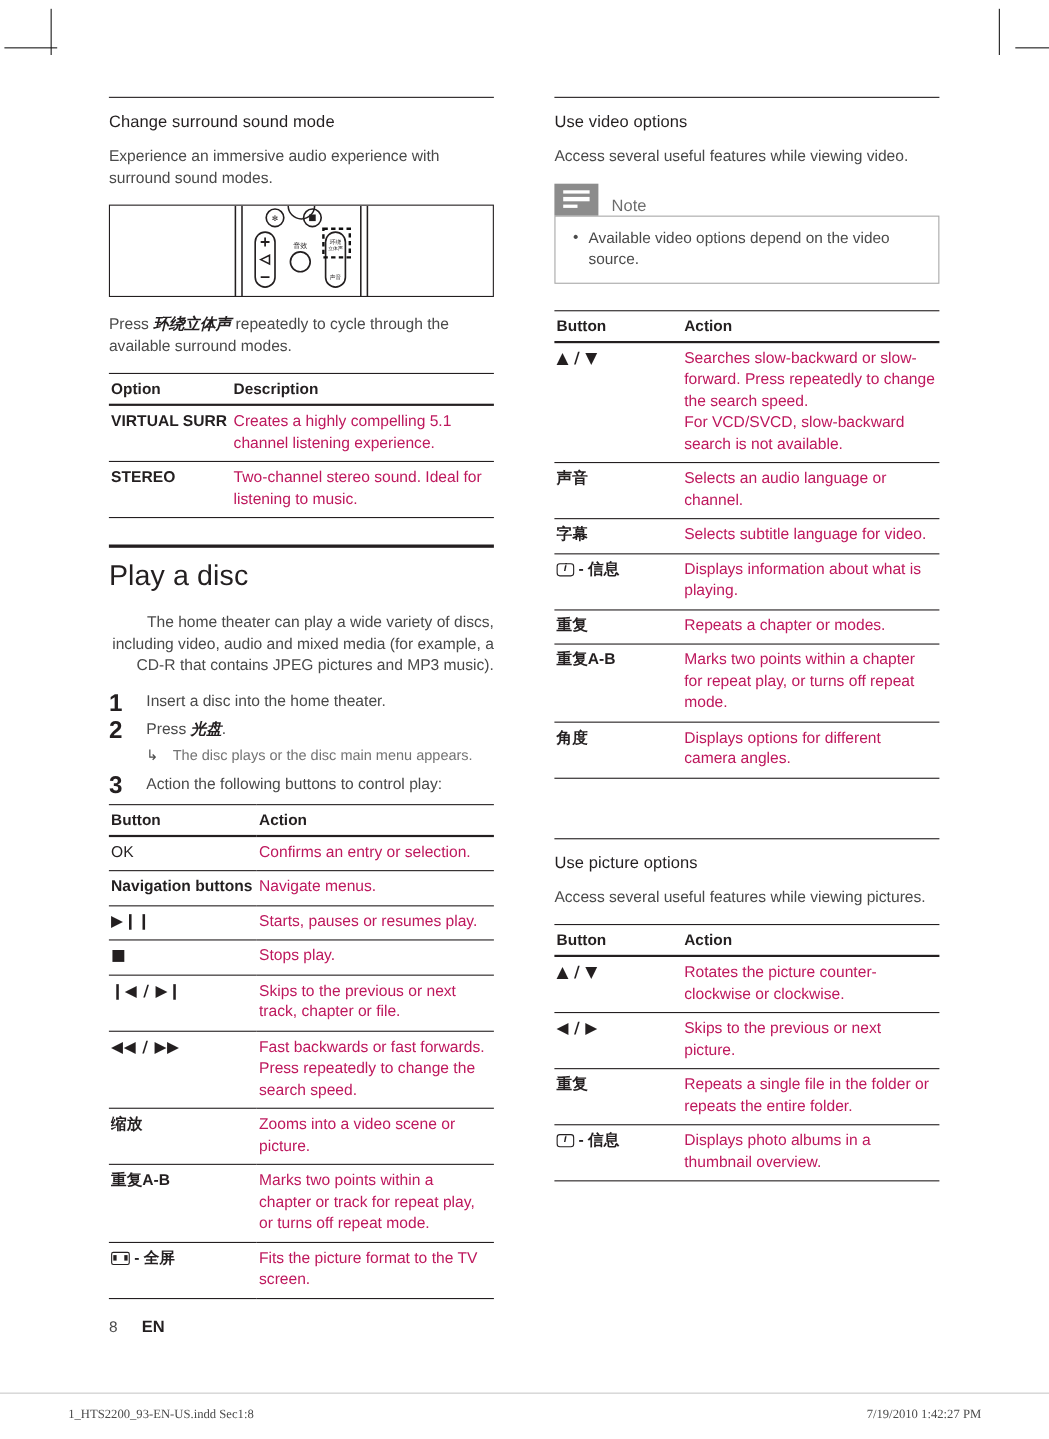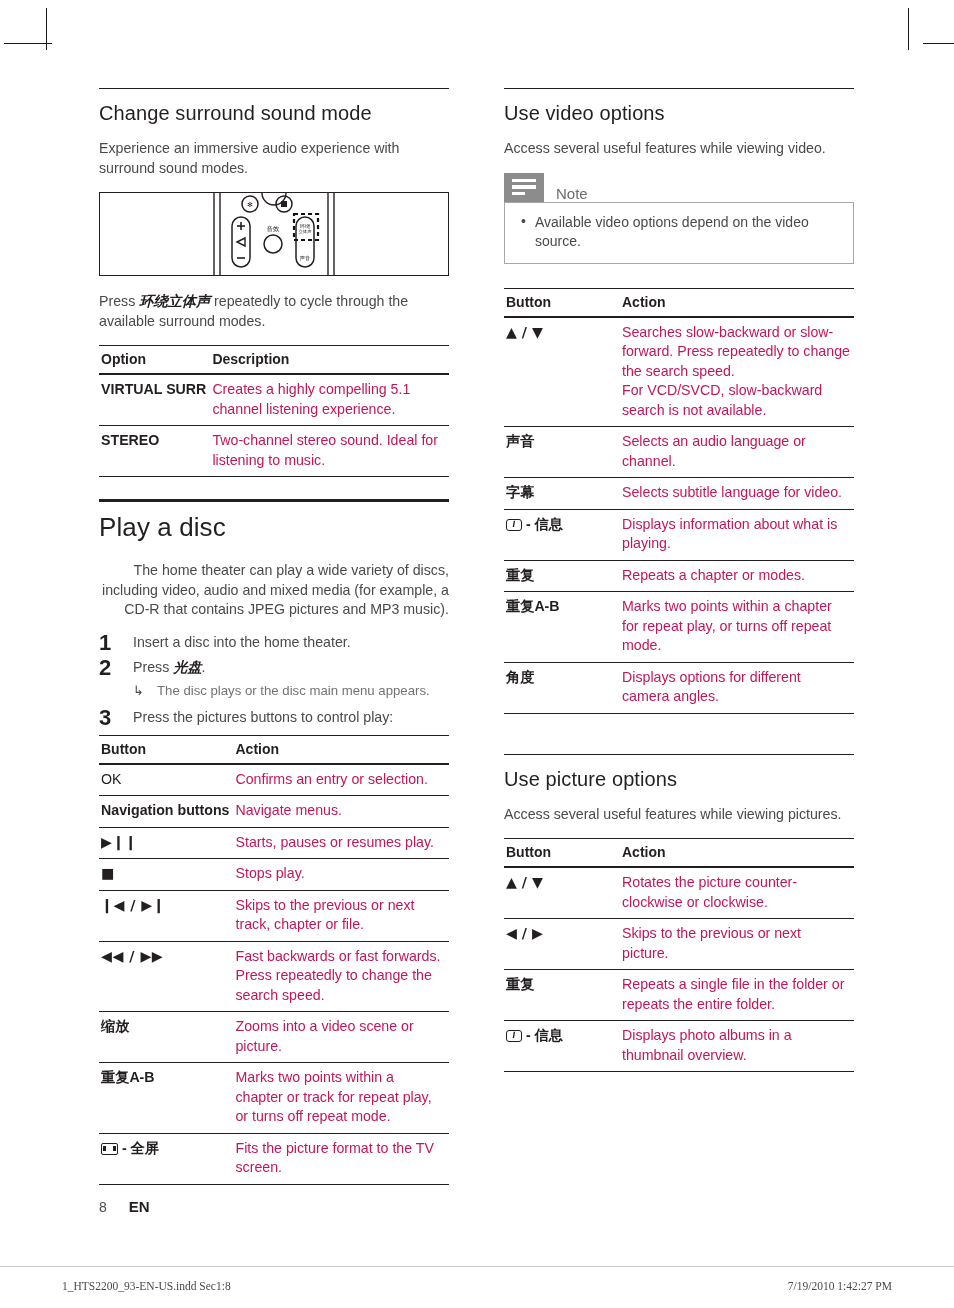--- a/index.html
+++ b/index.html
@@ -40,21 +40,21 @@
     border-top: 1.5px solid #231f20;
     margin-bottom: 13px;
   }
   .rule-thick {
     border-top: 3px solid #231f20;
     margin-top: 22px;
     margin-bottom: 10px;
   }
 
   h2.sec {
-    font-size: 20px;
+    font-size: 15px;
     font-weight: 400;
     color: #231f20;
     margin: 0 0 14px 0;
     letter-spacing: 0.1px;
   }
   h1.chap {
     font-size: 26px;
     font-weight: 400;
     color: #231f20;
     margin: 0 0 18px 0;
@@ -168,21 +168,21 @@
   .substep-text {
     font-size: 13.2px;
     line-height: 18px;
     color: #737373;
   }
 
   
   table.opt {
     width: 100%;
     border-collapse: collapse;
-    margin: 4px 0 10px 0;
+    margin: 4px 0 24px 0;
   }
   table.opt th {
     text-align: left;
     font-size: 14px;
     font-weight: 700;
     color: #231f20;
     padding: 5px 4px 6px 2px;
     border-top: 1.5px solid #231f20;
     border-bottom: 2.5px solid #231f20;
     vertical-align: bottom;
@@ -382,21 +382,21 @@
           <div class="step-text">
             <span>Press </span><span class="cn">光盘</span><span>.</span>
           </div>
         </div>
         <div class="substep">
           <div class="substep-arrow">↳</div>
           <div class="substep-text">The disc plays or the disc main menu appears.</div>
         </div>
         <div class="step">
           <div class="step-num">3</div>
-          <div class="step-text">Press the pictures buttons to control play:</div>
+          <div class="step-text">Action the following buttons to control play:</div>
         </div>
       </div>
 
       <table class="opt">
         <colgroup>
             <col class="col-btn">
             <col>
           </colgroup>
         <thead>
           <tr>

